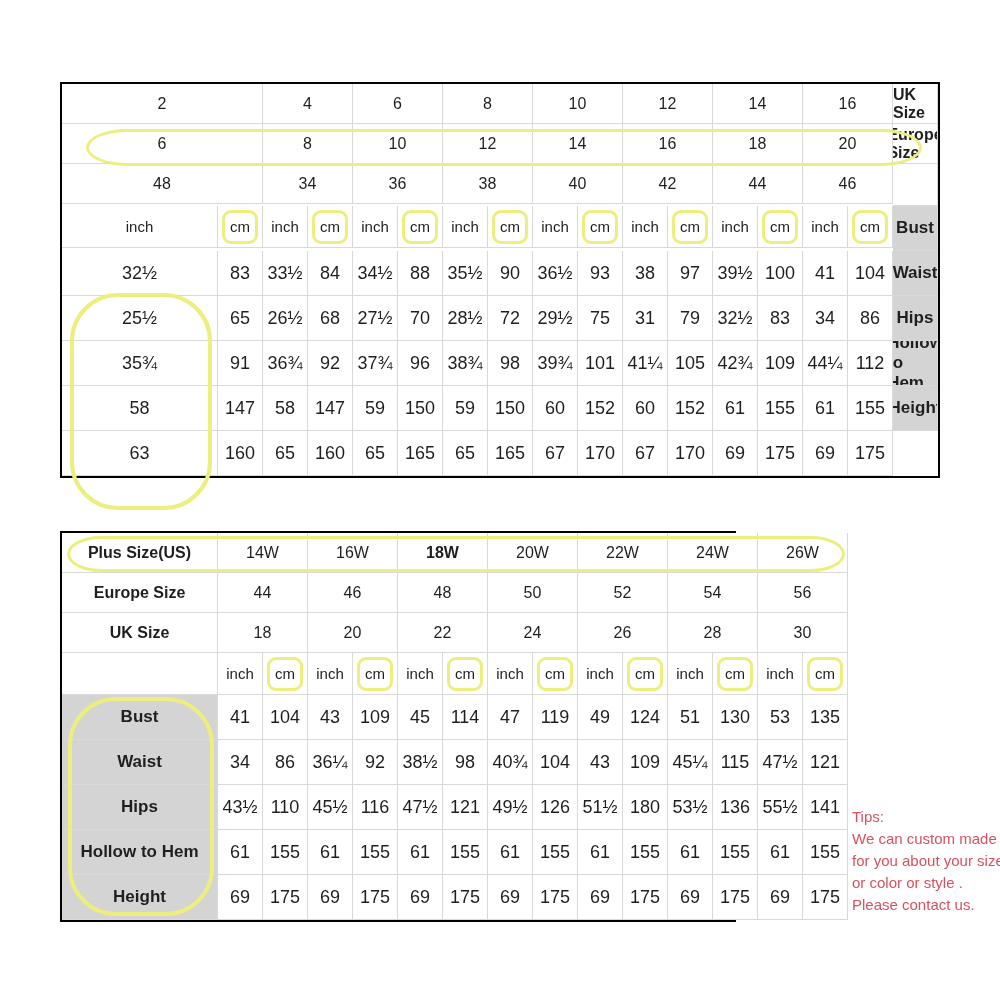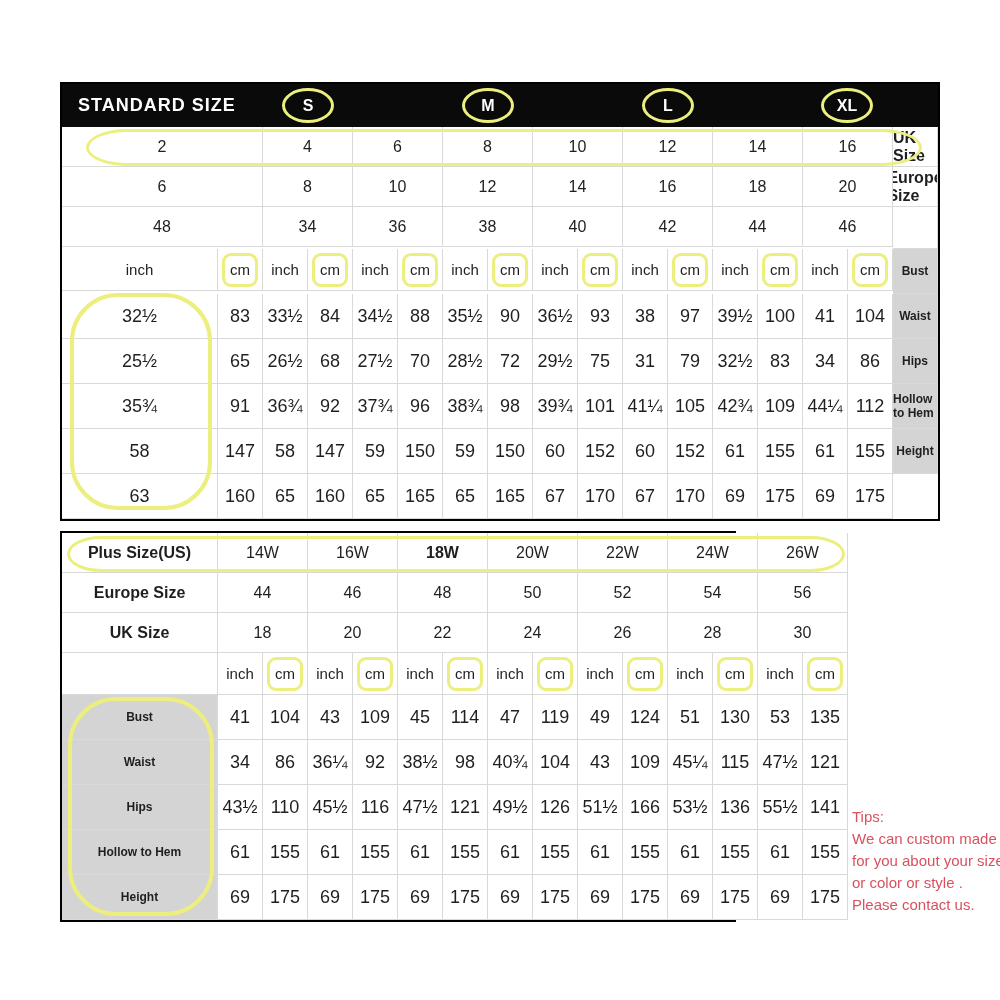--- a/index.html
+++ b/index.html
@@ -36,21 +36,21 @@
   .cell{display:flex;align-items:center;justify-content:center;
     border-right:1px solid var(--grid-line);border-bottom:1px solid var(--grid-line);
     background:#fff;overflow:hidden;}
   .size-h{height:40px;} .unit-h{height:42px;} .meas-h{height:45px;}
   .label-cell{font-weight:bold;font-size:16px;}
   .size-val{font-size:16px;}
   .unit{font-size:15px;}
   .cm-badge{display:inline-flex;align-items:center;justify-content:center;
     min-width:36px;height:31px;border:3px solid var(--highlight-yellow);
     border-radius:9px;font-size:15px;padding:14px 3px;}
-  .measure-label{font-weight:bold;font-size:12px;background:var(--label-bg);}
+  .measure-label{font-weight:bold;font-size:17px;background:var(--label-bg);}
   .meas-val{font-size:18px;}
 
   
   .oval{position:absolute;border:3px solid var(--highlight-yellow);
     pointer-events:none;background:transparent;}
   .us-oval{left:24px;top:45px;width:836px;height:37px;border-radius:42px/19px;}
   .labels-oval-std{left:8px;top:209px;width:142px;height:217px;
     border-width:4px;border-radius:48px;}
   .plus-oval{left:5px;top:3px;width:778px;height:36px;border-radius:34px/18px;}
   .labels-oval-plus{left:6px;top:164px;width:146px;height:219px;
@@ -59,27 +59,20 @@
   
   .tips{position:absolute;left:852px;top:806px;width:150px;
     color:var(--tips-red);font-size:15px;line-height:22px;white-space:nowrap;}
 </style>
 </head>
 <body>
 
 <div class="page">
 
   <section class="tbl std">
-    <div class="std-header">
-      <span class="hdr-title">STANDARD SIZE</span>
-      <span class="size-badge b0">S</span>
-      <span class="size-badge b1">M</span>
-      <span class="size-badge b2">L</span>
-      <span class="size-badge b3">XL</span>
-    </div>
     <div class="grid" id="std-grid" style="grid-template-columns: 156px repeat(16, 45px);">
         <div class="cell size-val size-h" style="grid-column: span 2;">2</div>
         <div class="cell size-val size-h" style="grid-column: span 2;">4</div>
         <div class="cell size-val size-h" style="grid-column: span 2;">6</div>
         <div class="cell size-val size-h" style="grid-column: span 2;">8</div>
         <div class="cell size-val size-h" style="grid-column: span 2;">10</div>
         <div class="cell size-val size-h" style="grid-column: span 2;">12</div>
         <div class="cell size-val size-h" style="grid-column: span 2;">14</div>
         <div class="cell size-val size-h" style="grid-column: span 2;">16</div>
         <div class="cell label-cell size-h">UK Size</div>
@@ -311,21 +304,21 @@
         <div class="cell measure-label meas-h">Hips</div>
         <div class="cell meas-val meas-h">43½</div>
         <div class="cell meas-val meas-h">110</div>
         <div class="cell meas-val meas-h">45½</div>
         <div class="cell meas-val meas-h">116</div>
         <div class="cell meas-val meas-h">47½</div>
         <div class="cell meas-val meas-h">121</div>
         <div class="cell meas-val meas-h">49½</div>
         <div class="cell meas-val meas-h">126</div>
         <div class="cell meas-val meas-h">51½</div>
-        <div class="cell meas-val meas-h">166</div>
+        <div class="cell meas-val meas-h">180</div>
         <div class="cell meas-val meas-h">53½</div>
         <div class="cell meas-val meas-h">136</div>
         <div class="cell meas-val meas-h">55½</div>
         <div class="cell meas-val meas-h">141</div>
         <div class="cell measure-label meas-h">Hollow to Hem</div>
         <div class="cell meas-val meas-h">61</div>
         <div class="cell meas-val meas-h">155</div>
         <div class="cell meas-val meas-h">61</div>
         <div class="cell meas-val meas-h">155</div>
         <div class="cell meas-val meas-h">61</div>

